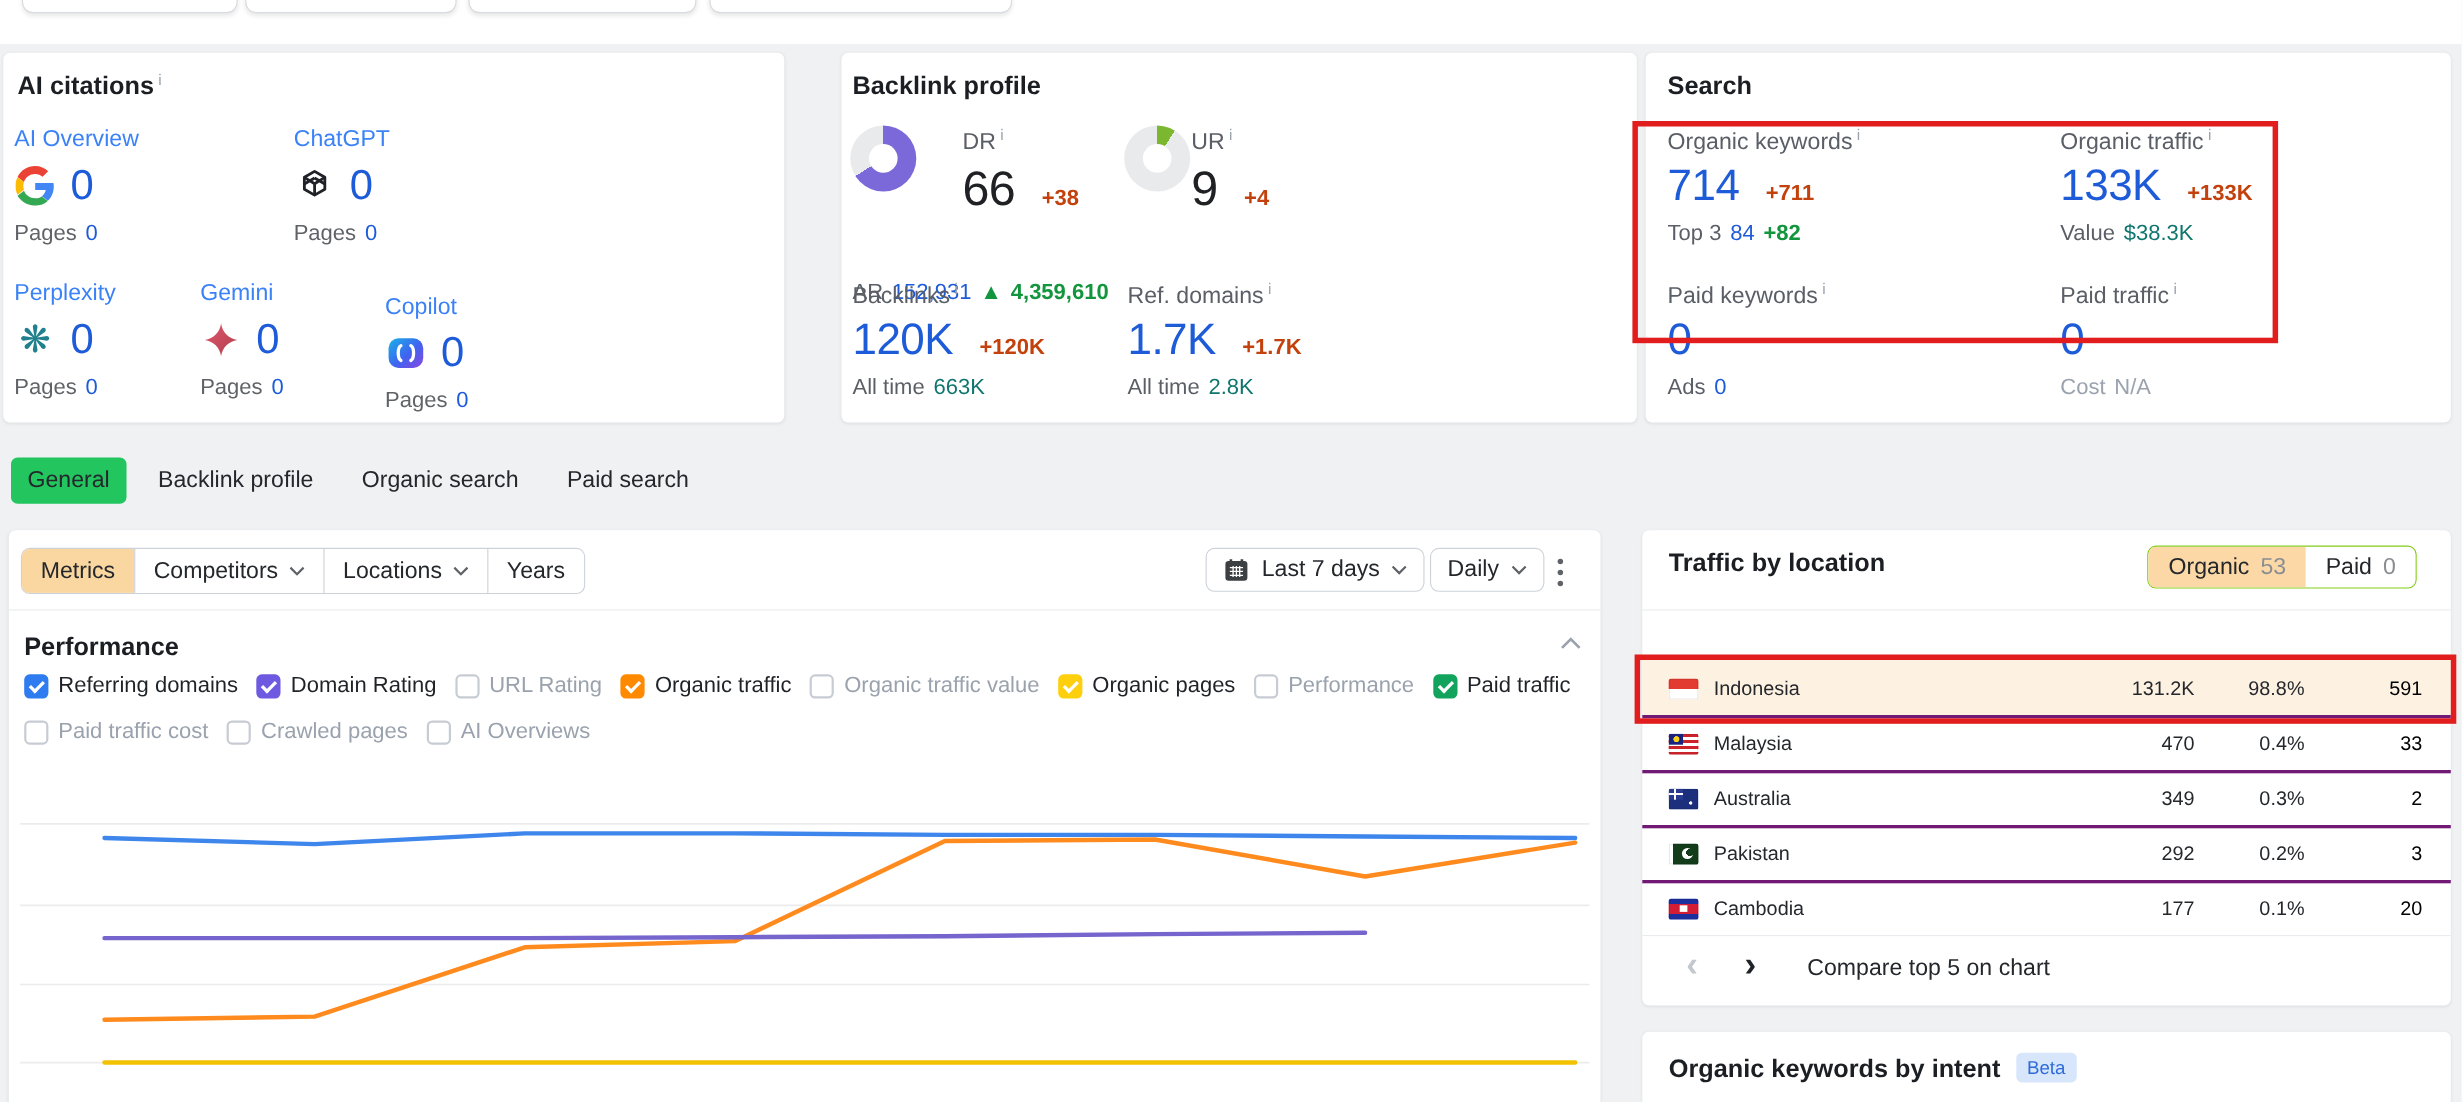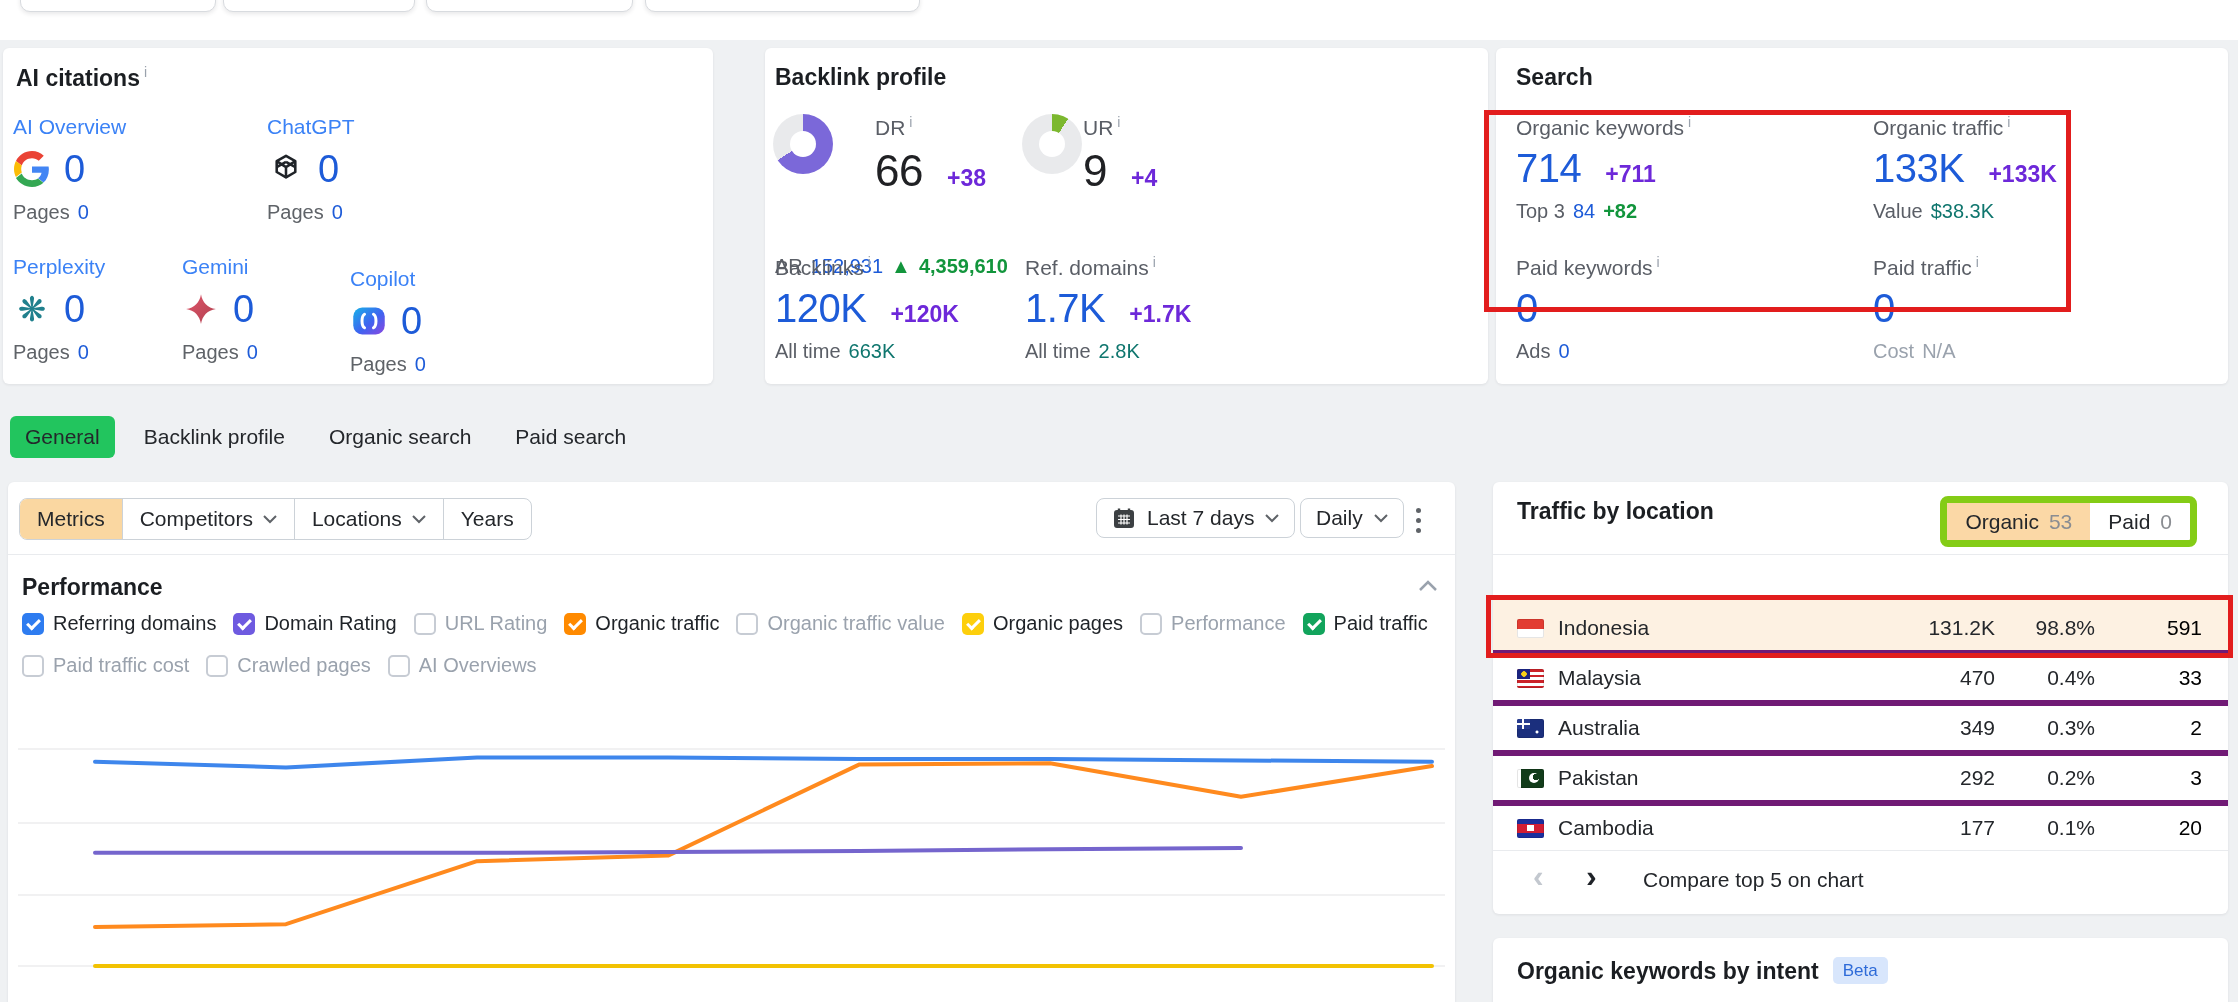--- a/index.html
+++ b/index.html
@@ -24,21 +24,21 @@
   .ai-pages .pv{color:#1d5bd8;margin-left:8px;cursor:pointer}
   .icon36{width:38px;height:38px;display:inline-flex;align-items:center;justify-content:center}
   .perplexity-glyph{font-size:34px;color:#20808d;line-height:1}
 
   
   .metric{position:absolute;white-space:nowrap}
   .m-label{font-size:21px;color:#5a5e66}
   .m-valrow{display:flex;align-items:baseline;gap:24px;margin-top:6px}
   .m-value{font-size:40px;color:#1d5bd8;letter-spacing:-.5px}
   .m-value.dark{color:#202124;font-size:44px}
-  .m-delta{font-size:23px;color:#6d28d9;font-weight:700}
+  .m-delta{font-size:20px;color:#c2410c;font-weight:700}
   .m-sub{margin-top:9px;font-size:20px;color:#5a5e66}
   .m-sub .v-blue{color:#1d5bd8;cursor:pointer}
   .m-sub .v-dark{color:#0f766e}
   .m-sub .v-green{color:#12953c;font-weight:700}
   .m-sub .v-gray{color:#9aa2ad}
   .m-sub span{margin-right:8px}
   .donut{position:absolute;width:60px;height:60px;border-radius:50%}
   .donut::after{content:"";position:absolute;inset:17px;background:#fff;border-radius:50%}
 
   
@@ -60,42 +60,42 @@
   .chk{display:flex;align-items:center;gap:9px;font-size:20px;color:#1f2328;cursor:pointer;white-space:nowrap}
   .chk.off{color:#9aa2ad}
   .box{width:22px;height:22px;border-radius:5px;border:2px solid #c7ccd4;background:#fff;box-sizing:border-box;position:relative;flex:none}
   .chk.on .box{border:none}
   .chk.on .box::after{content:"";position:absolute;left:5px;top:6px;width:10px;height:5px;border-left:3px solid #fff;border-bottom:3px solid #fff;transform:rotate(-45deg)}
 
   
   .t-head,.t-row{display:flex;align-items:center;padding:0 26px 0 24px;box-sizing:border-box}
   .t-head{position:absolute;left:0;right:0;top:88px;height:30px;font-size:20px;font-weight:700;color:#24272b}
   .t-rows{position:absolute;left:0;right:0;top:118px}
-  .t-row{height:50px;border-top:6px solid #701a75;font-size:21px;color:#24272b}
+  .t-row{height:50px;border-top:3px solid #701a75;font-size:18px;color:#24272b}
   .t-row.hl{background:#fdf1e2;border-top-color:#fdf1e2}
   .t-name{flex:1;display:flex;align-items:center;gap:14px}
   .c-traffic{width:110px;text-align:right}
   .c-share{width:100px;text-align:right}
   .c-kw{width:107px;text-align:right}
   .t-row .c-kw{color:#000000;cursor:pointer}
   .flag{width:27px;height:19px;border-radius:2px;position:relative;overflow:hidden;flex:none;box-shadow:inset 0 0 0 1px rgba(0,0,0,.10)}
   .flag-id{background:linear-gradient(#e23c32 0 50%,#ffffff 50% 100%)}
   .flag-my{background:repeating-linear-gradient(#cc2229 0 2.8px,#fff 2.8px 5.6px)}
   .flag-my::after{content:"";position:absolute;left:0;top:0;width:13px;height:10px;background:#1a237e radial-gradient(circle at 7px 5px,#f7d117 2.5px,transparent 3px)}
   .flag-au{background:#1b2f7d radial-gradient(circle at 20px 13px,#fff 1.2px,transparent 1.8px)}
   .flag-au::after{content:"";position:absolute;left:0;top:0;width:13px;height:10px;
      background:linear-gradient(transparent 4px,#fff 4px,#fff 6px,transparent 6px),linear-gradient(90deg,transparent 5px,#fff 5px,#fff 7px,transparent 7px),#273c8f}
   .flag-pk{background:linear-gradient(90deg,#fff 0 4px,#123c1a 4px)}
   .flag-pk::after{content:"";position:absolute;left:12px;top:4px;width:10px;height:10px;border-radius:50%;
      background:radial-gradient(circle at 7px 4px,#123c1a 0 3.2px,#fff 3.3px)}
   .flag-kh{background:linear-gradient(#1c2f9e 0 25%,#d21d34 25% 75%,#1c2f9e 75%)}
   .flag-kh::after{content:"";position:absolute;left:10px;top:6px;width:7px;height:6px;background:#fff}
 
   
-  .toggle{position:absolute;display:flex;border:7px solid #84cc16;border-radius:8px;overflow:hidden;height:37px;background:#fff}
+  .toggle{position:absolute;display:flex;border:1px solid #84cc16;border-radius:8px;overflow:hidden;height:37px;background:#fff}
   .tg{display:flex;align-items:center;gap:10px;padding:0 18px;font-size:21px;color:#24272b;cursor:pointer}
   .tg .cnt{color:#8a8d92}
   .tg.active{background:#fbd8a6}
 
   .pager{position:absolute;font-size:32px;line-height:1;cursor:pointer;font-weight:700}
   .pager.prev{color:#c3c8cf}
   .pager.next{color:#1f2328}
   .compare-link{position:absolute;font-size:21px;color:#24272b;cursor:pointer;white-space:nowrap}
 
   .beta{background:#d8e6fc;color:#2e6bd8;font-size:17px;padding:4px 10px;border-radius:5px;margin-left:14px;font-weight:400;vertical-align:3px}

